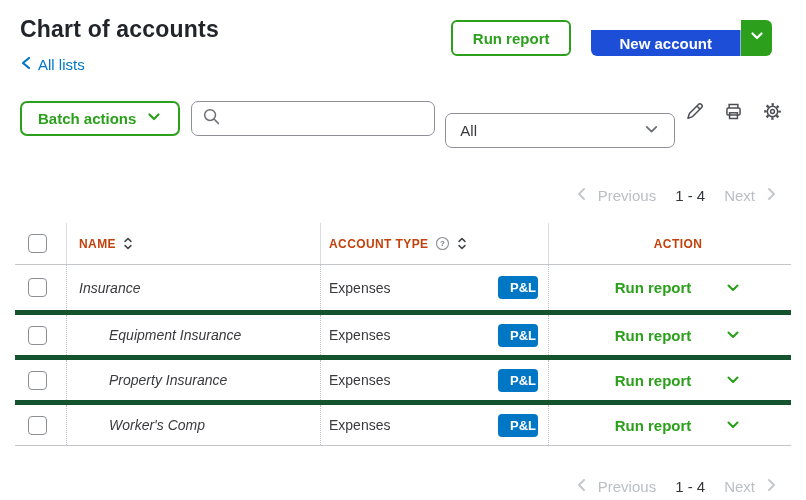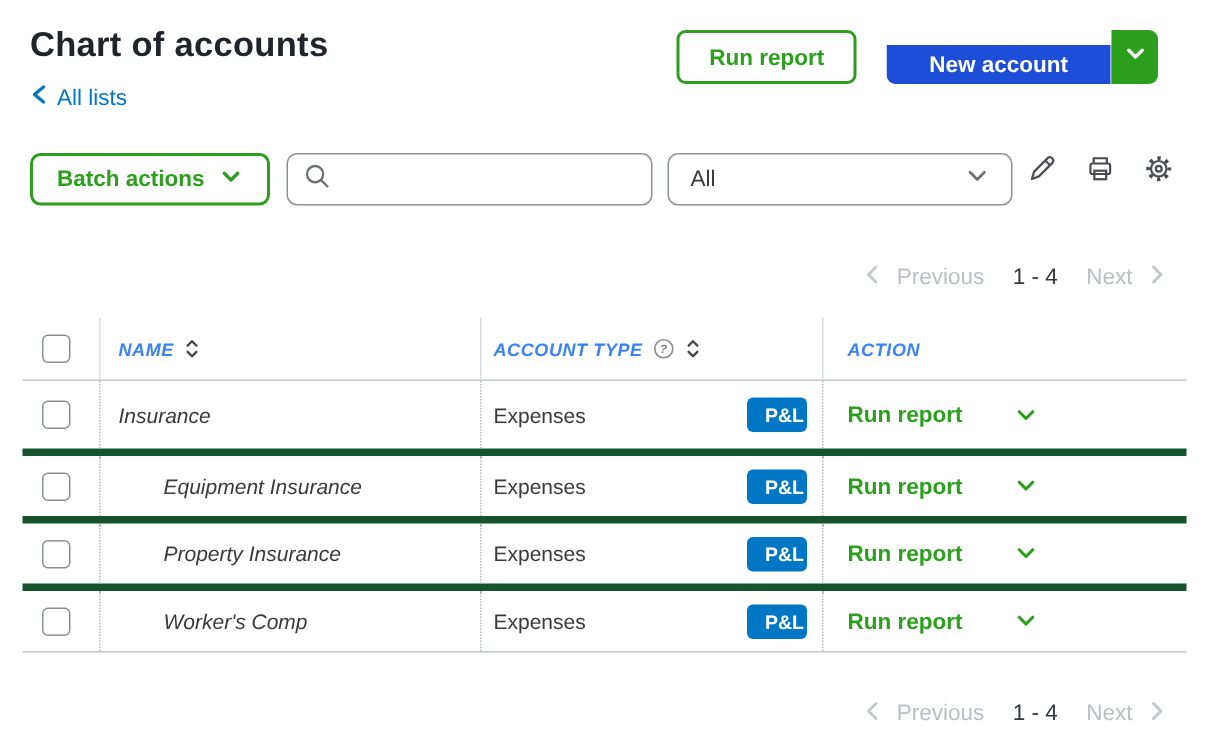--- a/index.html
+++ b/index.html
@@ -31,45 +31,45 @@
     color:#2ca01c; font-size:15px; font-weight:700; display:inline-flex; align-items:center; gap:10px; cursor:pointer;
     font-family:"Liberation Sans", sans-serif;
   }
   .search-box {
     margin-left:11px; width:244px; height:35px; border:1px solid #8d9096; border-radius:7px;
     display:flex; align-items:center; padding:0 10px; gap:8px; background:#fff;
   }
   .search-box input { border:none; outline:none; flex:1; font-size:15px; color:#393a3d; font-family:"Liberation Sans", sans-serif; background:transparent; }
   .filter-select {
     margin-left:10px; width:230px; height:35px; border:1px solid #8d9096; border-radius:7px;
-    display:flex; align-items:center; padding:0 14px; font-size:15px; color:#393a3d; cursor:pointer; background:#fff;
+    display:flex; align-items:center; padding:0 14px; font-size:15px; color:#393a3d; cursor:pointer; background:#fff;margin-top:12px;
   }
   .filter-select .chev { margin-left:auto; }
   .tool-icons { margin-left:auto; display:flex; align-items:center; gap:18px; }
   .tool-icons .icon-btn { cursor:pointer; display:inline-flex; }
   
   .pagination { display:flex; align-items:center; justify-content:flex-end; gap:9px; padding-right:27px; font-size:15px; color:#babec5;text-align:right; }
   .pagination.top { margin-top:31px; }
   .pagination.bottom { margin-top:24px; }
   .pagination .range { color:#33363b; font-weight:500; margin:8px 10px; }
   .pagination .nav { cursor:default; }
   
   .table { margin:11px 15px 0 15px; border-bottom:1px solid #c3c6cb; }
   .trow { display:flex; align-items:stretch; }
   .trow.thead { height:42px; border-bottom:1px solid #c3c6cb; }
   .trow.tbody { height:45px; }
   .trow.tbody + .trow.tbody { border-top:5px solid #14532d; }
   .cell { display:flex; align-items:center; }
   .cell.c-check { width:51px; padding-left:13px; }
   .cell.c-name { width:254px; padding-left:12px; }
   .cell.c-type { width:228px; padding-left:8px; }
-  .cell.c-action { flex:1; padding-left:16px; }
+  .cell.c-action { flex:1; padding-left:16px;justify-content:center; }
   .thead .cell.c-name, .thead .cell.c-type, .thead .cell.c-action { border-left:1px solid #d9dce0; }
   .tbody .cell.c-name, .tbody .cell.c-type, .tbody .cell.c-action { border-left:1px dotted #b9bcc1; }
-  .col-header { font-size:12px; font-weight:700; letter-spacing:0.4px; color:#3b82f6; display:flex; align-items:center; gap:7px;font-style:italic; }
+  .col-header { font-size:12px; font-weight:700; letter-spacing:0.4px; color:#c2410c; display:flex; align-items:center; gap:7px; }
   .checkbox { width:19px; height:19px; border:1.5px solid #8b8f94; border-radius:4px; background:#fff; cursor:pointer; }
   .name-text { font-size:14px; color:#393a3d;font-style:italic; }
   .indent-1 { padding-left:30px; }
   .type-text { font-size:14px; color:#393a3d; }
   .badge { margin-left:auto; margin-right:10px; width:40px; height:23px; border-radius:4px; background:#0077c5; color:#fff; font-size:13px; font-weight:700; display:flex; align-items:center; justify-content:center;padding-left:10px; }
   .run-report-link { color:#2ca01c; font-size:15px; font-weight:700; display:inline-flex; align-items:center; cursor:pointer; }
   .run-report-link .chev { margin-left:34px; display:inline-flex; }
   .sort-icon, .help-icon { display:inline-flex; }
 </style>
 </head>

